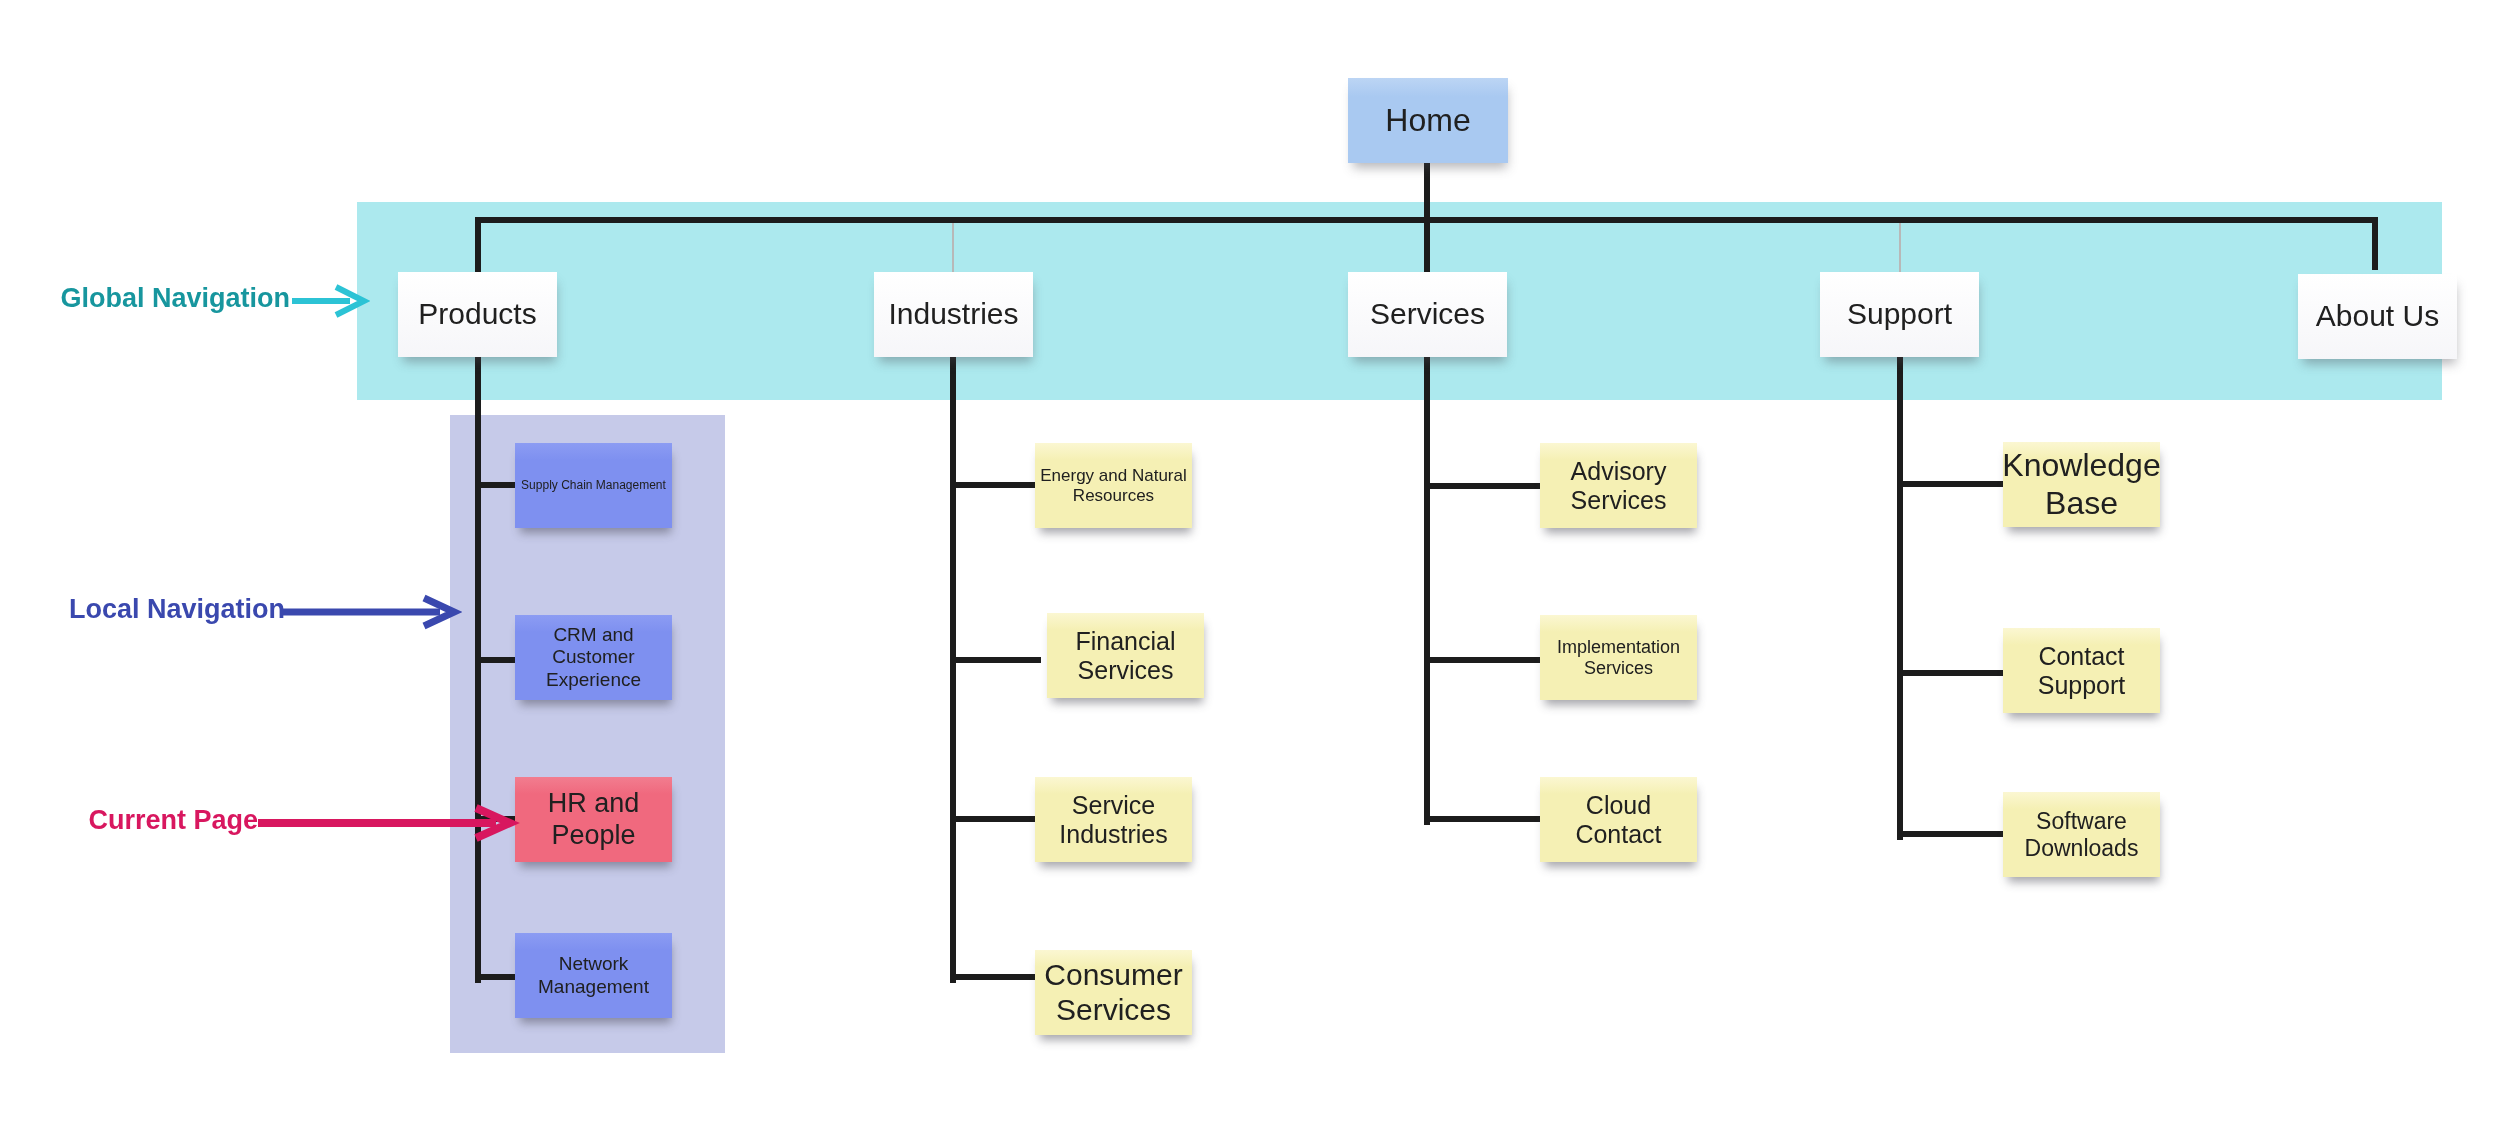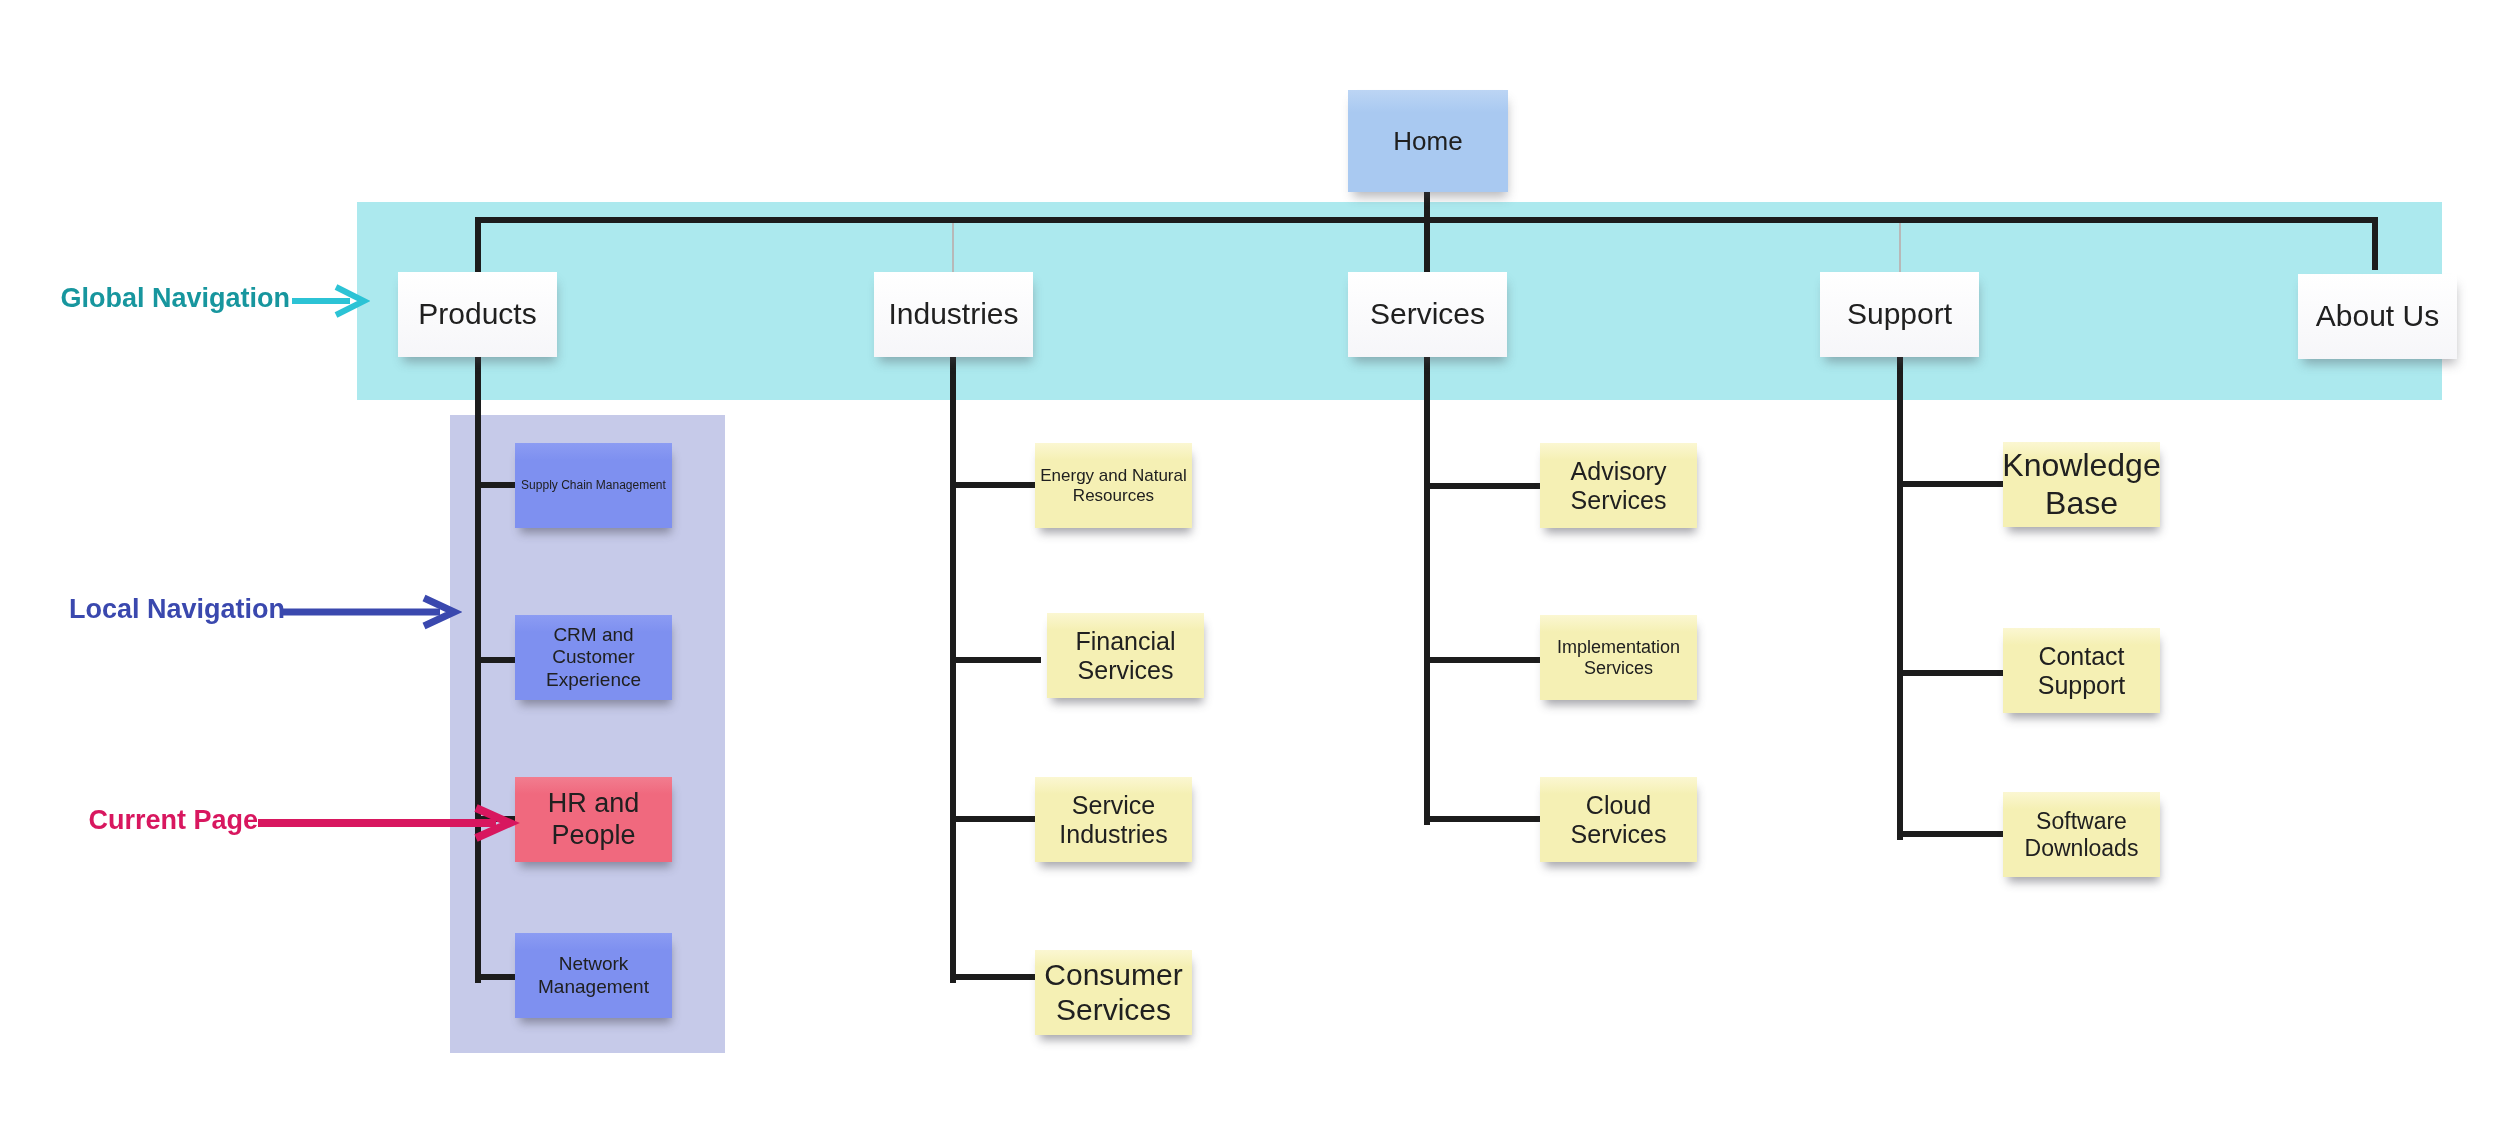--- a/index.html
+++ b/index.html
@@ -16,24 +16,23 @@
   .node{
     position:absolute;display:flex;align-items:center;justify-content:center;
     text-align:center;line-height:1.16;z-index:5;
   }
   .tab{
     width:159px;height:85px;font-size:30px;
     background:linear-gradient(180deg,#ffffff 0%,#f6f6f9 100%);
     box-shadow:2px 8px 10px -3px rgba(70,70,80,0.38);
   }
   .home{
-    width:160px;height:102px;font-size:26px;
+    width:160px;height:85px;font-size:32px;
     background:linear-gradient(180deg,#bcd5f4 0%,var(--c-home) 22%);
     box-shadow:2px 8px 10px -3px rgba(70,70,80,0.38);
-    margin-top:12px;
   }
   .note{
     width:157px;height:85px;
     box-shadow:2px 8px 9px -3px rgba(60,60,70,0.45);
   }
   .note.blue{background:linear-gradient(180deg,#8c9cf3 0%,var(--c-peri) 20%);}
   .note.red{background:linear-gradient(180deg,#f27d8f 0%,var(--c-current) 20%);}
   .note.yellow{background:linear-gradient(180deg,#fbf7d2 0%,var(--c-yellow) 20%);align-items:center;}
   .anno{
     position:absolute;font-weight:bold;font-size:27px;text-align:right;z-index:6;
@@ -131,21 +130,21 @@
     <span>Consumer Services</span>
   </div>
 
   <div class="node note yellow" style="left:1540px;top:443px;font-size:25px;">
     <span>Advisory Services</span>
   </div>
   <div class="node note yellow" style="left:1540px;top:615px;font-size:18px;">
     <span>Implementation Services</span>
   </div>
   <div class="node note yellow" style="left:1540px;top:777px;font-size:25px;">
-    <span>Cloud Services</span>
+    <span>Cloud Contact</span>
   </div>
 
   <div class="node note yellow" style="left:2003px;top:442px;font-size:32px;">
     <span>Knowledge Base</span>
   </div>
   <div class="node note yellow" style="left:2003px;top:628px;font-size:25px;">
     <span>Contact Support</span>
   </div>
   <div class="node note yellow" style="left:2003px;top:792px;font-size:23px;">
     <span>Software Downloads</span>

